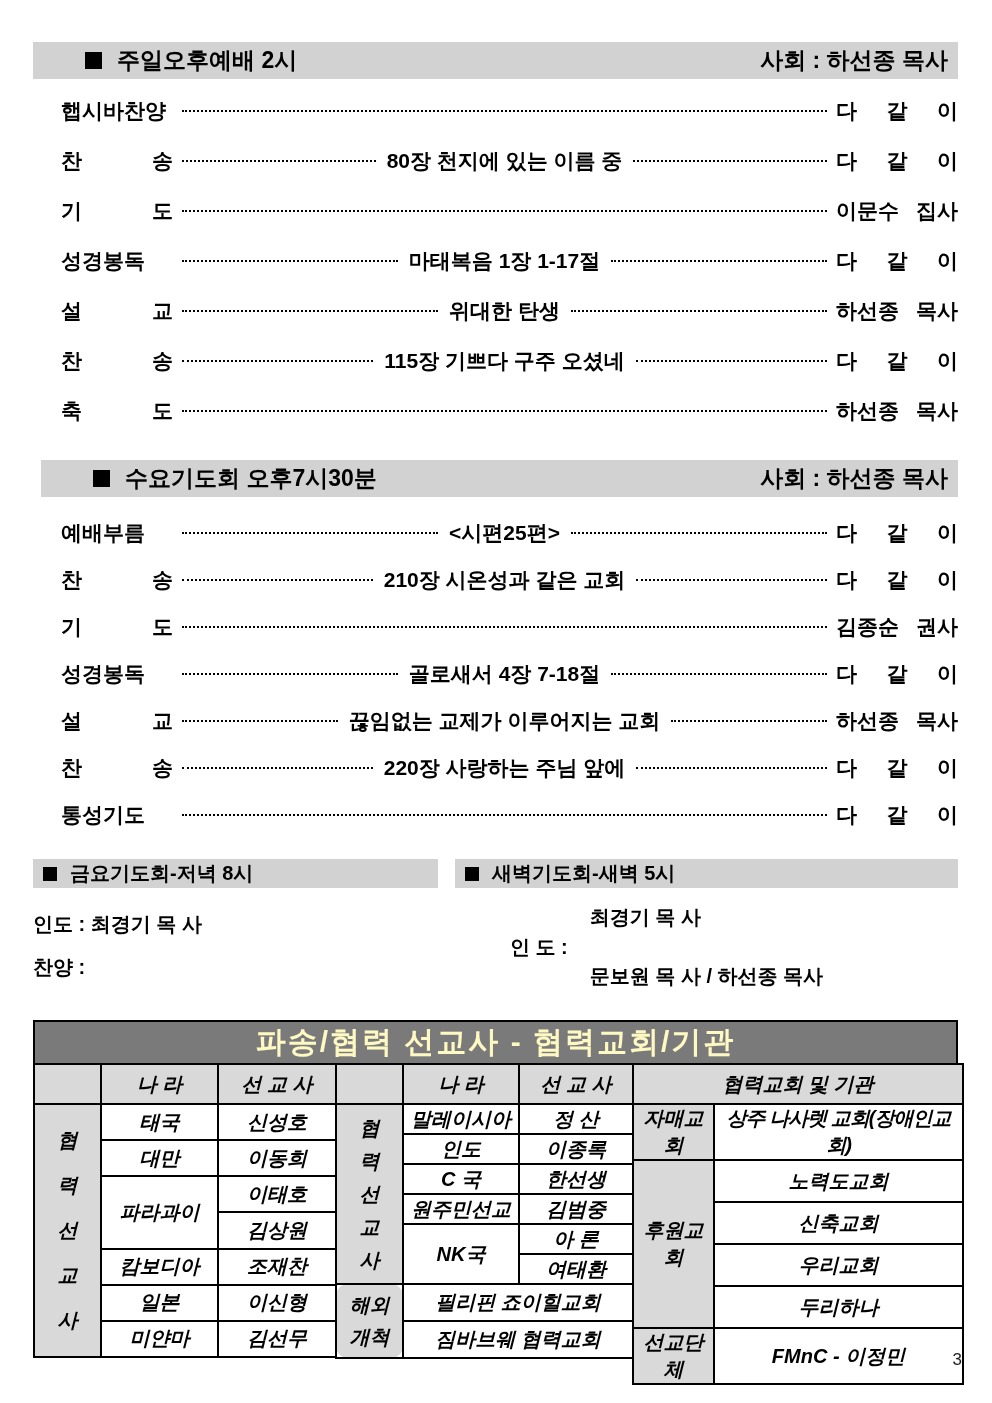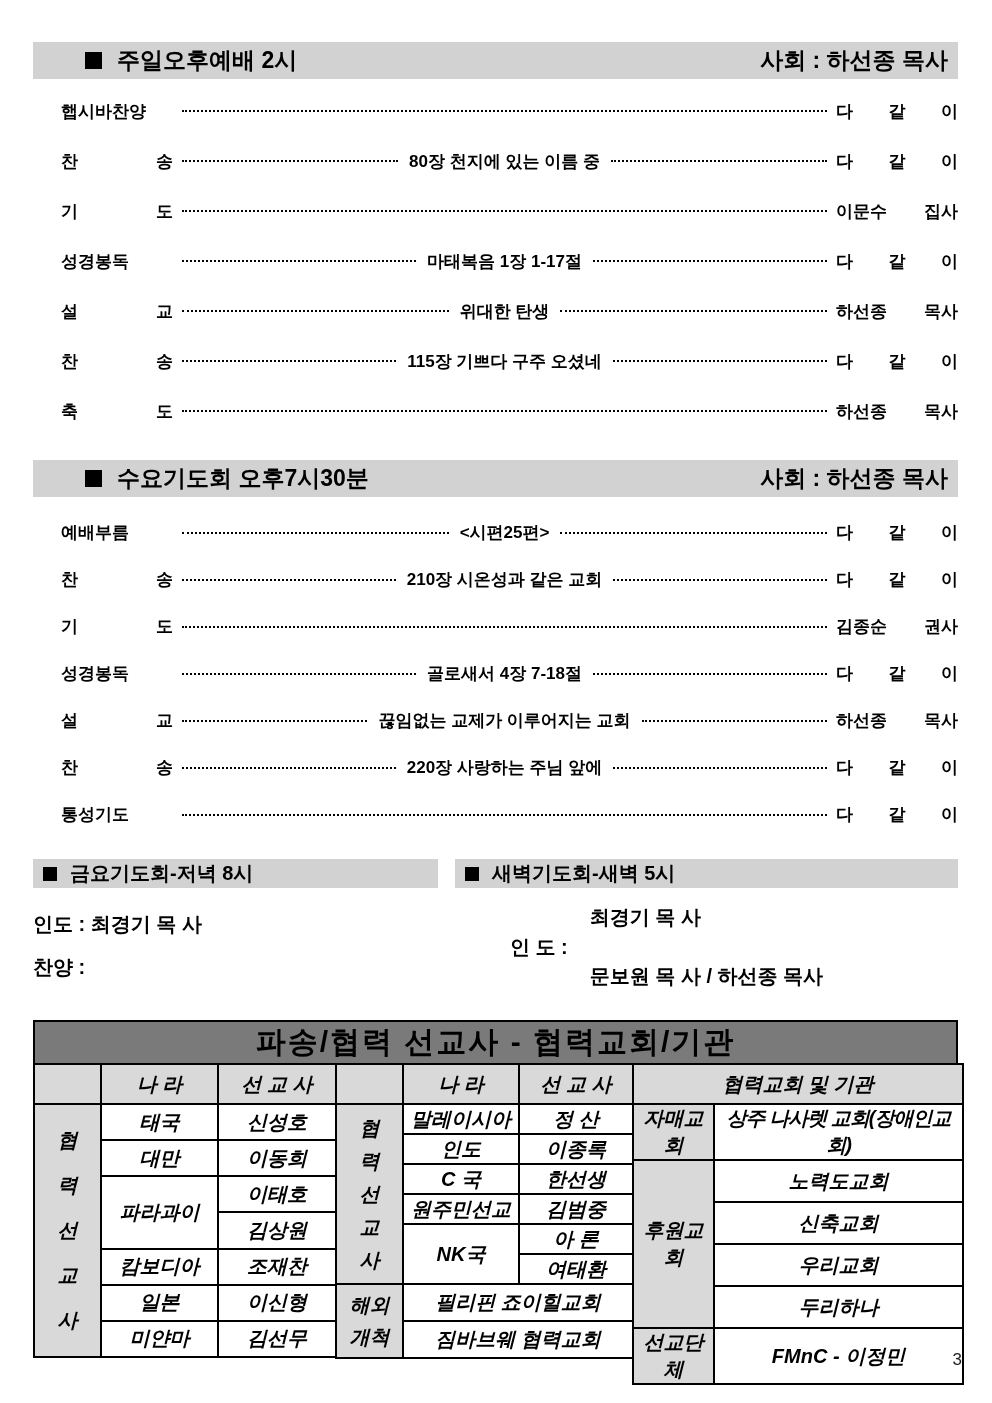--- a/index.html
+++ b/index.html
@@ -11,29 +11,29 @@
   }
   .page { position: absolute; left: 33px; top: 0; width: 925px; }
 
   
   .bar {
     height: 37px; background: #d2d2d2;
     display: flex; align-items: center; justify-content: space-between;
     padding: 0 10px 0 12px; font-size: 23px;
   }
   .bar.first { margin-top: 42px; }
-  .bar.second { margin-top: 24px; }
+  .bar.second { margin-top: 24px; margin-left: 8px; }
   .bar-left { display: flex; align-items: center; gap: 15px; padding-left: 40px; }
   .sq { width: 17px; height: 17px; background: #000; flex: none; }
 
   
   .plist { padding-left: 28px; }
   .plist.one { margin-top: 7px; }
   .plist.two { margin-top: 12px; }
-  .prow { display: flex; align-items: center; height: 50px; font-size: 17px; white-space: nowrap; }
+  .prow { display: flex; align-items: center; height: 50px; font-size: 21px; white-space: nowrap; }
   .plist.two .prow { height: 47px; }
   .plabel { width: 112px; flex: none; text-align: justify; text-align-last: justify; }
   .leader { flex: 1 1 0; height: 0; border-top: 2px dotted #000; margin: 0 9px; }
   .pcenter { flex: none; padding: 0 2px; }
   .pright { width: 122px; flex: none; text-align: justify; text-align-last: justify; }
 
   
   .minibars { display: flex; gap: 17px; margin-top: 21px; }
   .minibar { height: 29px; background: #d2d2d2; display: flex; align-items: center; gap: 13px; padding: 0 10px; font-size: 20px; }
   .minibar .sq { width: 14px; height: 14px; }
@@ -43,34 +43,34 @@
   .sub-left { width: 444px; margin-right: 17px; font-size: 20px; }
   .sub-left .l1 { margin-top: 23px; }
   .sub-left .l2 { margin-top: 16px; }
   .sub-right { width: 464px; display: flex; align-items: center; margin-top: 16px; padding-left: 16px; font-size: 20px; }
   .sub-right .lines { display: flex; flex-direction: column; gap: 32px; margin-left: 22px; }
 
   
   .mission { margin-top: 30px; width: 925px; }
   .banner {
     height: 43px; background: #7a7a7a; border: 2px solid #000; border-bottom: none;
-    color: #000000; display: flex; align-items: center; justify-content: center;
+    color: #fef9c3; display: flex; align-items: center; justify-content: center;
     font-size: 30px; letter-spacing: 2px;
   }
   .tables { display: flex; align-items: flex-start; font-style: italic; }
   table.mt { border-collapse: collapse; table-layout: fixed; height: 295px; }
   .mt th, .mt td {
     border: 2px solid #000; font-size: 20px; font-weight: 700;
     text-align: center; vertical-align: middle; padding: 0; overflow: hidden;
   }
   .mt tr.hrow { height: 40px; }
   .mt th, .mt .cat, .mt .glabel { background: #d9d9d9; }
   .glabel { white-space: pre-line; line-height: 45px; }
   .t2 .glabel { line-height: 33px; }
-  .glabel.oversea { line-height: 32px; }
+  .glabel.oversea { line-height: 32px; border-radius: 12px; }
   .org { text-align: left; padding-left: 12px; }
   .small { font-size: 17px; letter-spacing: -1px; padding-left: 6px; }
   .t1 { width: 302px; }
   .t2 { width: 297px; margin-left: -2px; }
   .t3 { width: 330px; margin-left: -2px; }
   .t1 tbody tr { height: 36px; }
   .t2 tbody tr { height: 30px; }
   .t2 tbody tr.tall { height: 37px; }
   .t3 tbody tr { height: 42px; }
 

